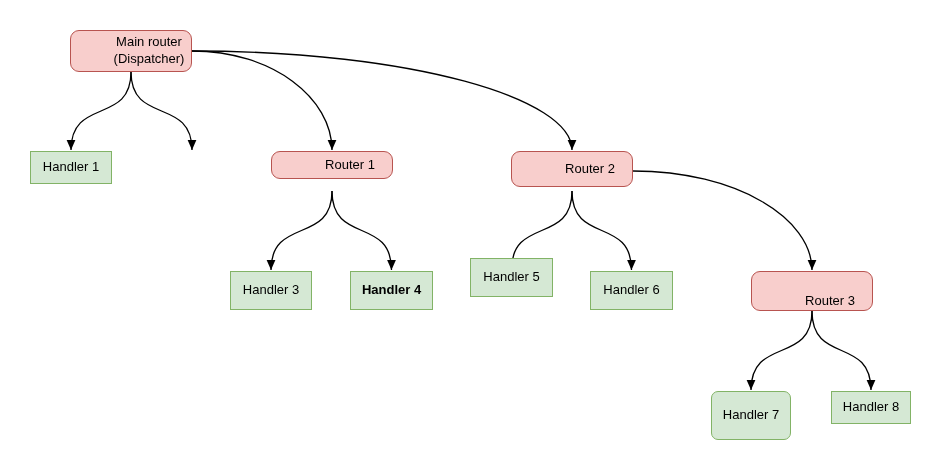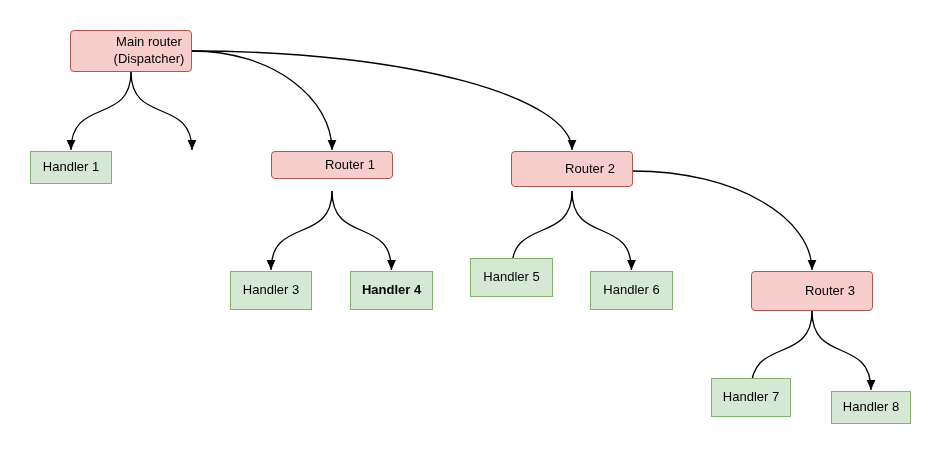--- a/index.html
+++ b/index.html
@@ -48,21 +48,21 @@
     font-size: 13px;
     line-height: 1.28;
     color: var(--text, #000000);
   }
   .node span {
     white-space: pre-line;
   }
   .node.router {
     background: var(--router-fill, #f8cecc);
     border: 1px solid var(--router-stroke, #b85450);
-    border-radius: 4px;
+    border-radius: 9px;
     padding-left: 36px;
   }
   .node.handler {
     background: var(--handler-fill, #d5e8d4);
     border: 1px solid var(--handler-stroke, #82b366);
   }
 </style>
 </head>
 <body>
 
@@ -104,23 +104,23 @@
       </div>
       <div class="node handler" style="left: 350px; top: 271px; width: 83px; height: 39px; font-weight: bold;">
         <span>Handler 4</span>
       </div>
       <div class="node handler" style="left: 470px; top: 258px; width: 83px; height: 39px;">
         <span>Handler 5</span>
       </div>
       <div class="node handler" style="left: 590px; top: 271px; width: 83px; height: 39px;">
         <span>Handler 6</span>
       </div>
-      <div class="node router" style="left: 751px; top: 271px; width: 122px; height: 40px;">
+      <div class="node router" style="left: 751px; top: 271px; width: 122px; height: 40px; align-items: flex-end;">
         <span>Router 3</span>
       </div>
-      <div class="node handler" style="left: 711px; top: 378px; width: 80px; height: 39px;">
+      <div class="node handler" style="left: 711px; top: 391px; width: 80px; height: 49px; border-radius: 7px;">
         <span>Handler 7</span>
       </div>
       <div class="node handler" style="left: 831px; top: 391px; width: 80px; height: 33px;">
         <span>Handler 8</span>
       </div>
     </div>
 </div>
 
 </body></html>

